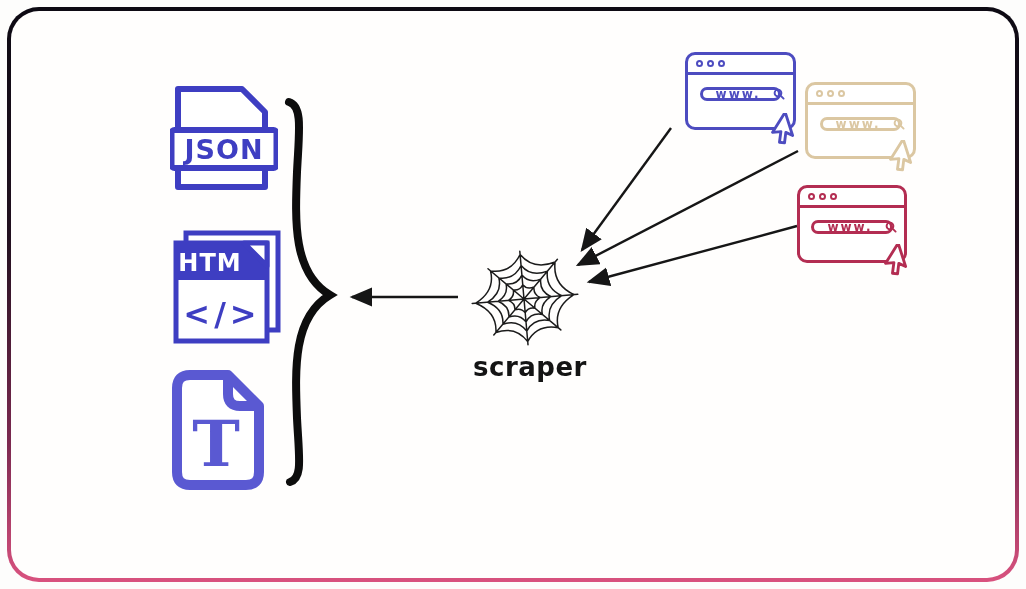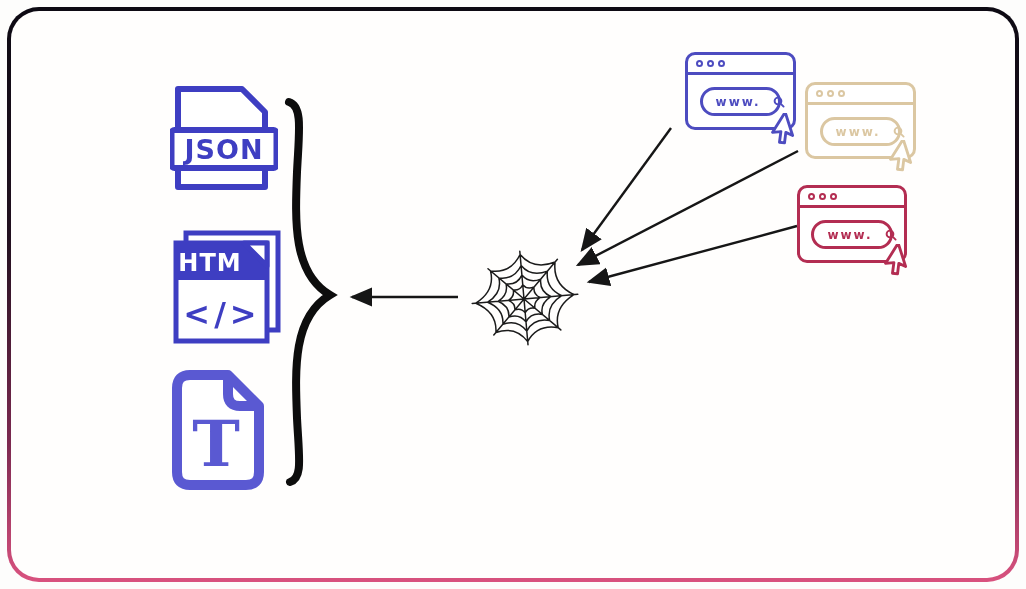--- a/index.html
+++ b/index.html
@@ -21,21 +21,21 @@
   .blue-stroke{stroke:var(--accent_blue_deep);fill:#fff;}
   .blue-fill{fill:var(--accent_blue_deep);}
   .lblue-stroke{stroke:var(--accent_blue_light);fill:#fff;}
   
   .window{position:absolute;background:#fff;border:3px solid var(--wc);border-radius:10px;box-sizing:border-box;}
   .win-blue{--wc:var(--accent_blue);left:685px;top:52px;width:111px;height:78px;}
   .win-tan{--wc:var(--accent_tan);left:805px;top:82px;width:111px;height:77px;}
   .win-red{--wc:var(--accent_red);left:797px;top:185px;width:110px;height:78px;}
   .titlebar{height:17px;border-bottom:3px solid var(--wc);display:flex;align-items:center;gap:4px;padding-left:8px;}
   .dot{width:7px;height:7px;border:2px solid var(--wc);border-radius:50%;box-sizing:border-box;background:#fff;}
-  .urlbar{margin:12px auto 0;width:78%;height:29px;border:3px solid var(--wc);border-radius:999px;
+  .urlbar{margin:12px auto 0;width:78%;height:14px;border:3px solid var(--wc);border-radius:999px;
           display:flex;align-items:center;justify-content:space-between;
           padding:0 8px 0 13px;box-sizing:border-box;color:var(--wc);gap:12px;}
   .url-text{font-weight:700;font-size:12px;letter-spacing:2px;line-height:1;}
   .mag{width:12px;height:12px;flex:0 0 auto;}
   .cursor{position:absolute;width:34px;height:38px;color:var(--wc);}
   .cur-blue{right:-8px;bottom:-24px;}
   .cur-tan{right:-6px;bottom:-22px;}
   .cur-red{right:-10px;bottom:-22px;}
 </style>
 </head>
@@ -66,20 +66,21 @@
       <line class="ink-line" x1="798" y1="151" x2="578" y2="265" marker-end="url(#ah)"></line>
     </g>
     <g>
       <line class="ink-line" x1="797" y1="226" x2="589" y2="282" marker-end="url(#ah)"></line>
     </g>
     <g id="web" class="web">
         <path d="M524 299L519.8 251.2M524 299L557.4 259.2M524 299L577.8 294.3M524 299L560.8 329.9M524 299L528.0 344.8M524 299L493.8 335.0M524 299L472.2 303.5M524 299L488.0 268.8M522.7 284.7Q527.1 289.8 534.0 287.0M534.0 287.0Q533.2 294.3 540.1 297.6M540.1 297.6Q533.5 301.7 535.0 308.3M535.0 308.3Q528.3 307.1 525.2 312.7M525.2 312.7Q521.2 307.6 514.9 309.8M514.9 309.8Q515.4 303.3 508.5 300.4M508.5 300.4Q514.8 296.3 513.2 289.9M513.2 289.9Q519.8 290.8 522.7 284.7M521.9 275.1Q529.1 283.7 540.7 279.1M540.7 279.1Q539.3 291.2 550.9 296.6M550.9 296.6Q539.8 303.6 542.4 314.4M542.4 314.4Q531.1 312.4 526.0 321.9M526.0 321.9Q519.4 313.3 508.9 317.0M508.9 317.0Q509.6 306.1 498.1 301.3M498.1 301.3Q508.6 294.5 506.0 283.9M506.0 283.9Q517.0 285.3 521.9 275.1M521.1 265.5Q531.2 277.5 547.4 271.1M547.4 271.1Q545.4 288.1 561.7 295.7M561.7 295.7Q546.2 305.4 549.7 320.6M549.7 320.6Q534.0 317.8 526.8 331.1M526.8 331.1Q517.6 319.0 502.9 324.2M502.9 324.2Q503.9 308.9 487.7 302.2M487.7 302.2Q502.5 292.7 498.8 277.9M498.8 277.9Q514.2 279.9 521.1 265.5M520.1 254.5Q533.5 270.5 555.1 262.0M555.1 262.0Q552.4 284.5 574.0 294.6M574.0 294.6Q553.5 307.5 558.2 327.7M558.2 327.7Q537.3 324.0 527.7 341.6M527.7 341.6Q515.5 325.6 495.9 332.5M495.9 332.5Q497.3 312.2 475.8 303.2M475.8 303.2Q495.4 290.6 490.5 270.9M490.5 270.9Q510.9 273.6 520.1 254.5"></path>
       </g>
   </svg>
 
+  <div class="scraper-label">scraper</div>
 
   <svg class="fileicon" style="left:170px;top:86px" width="108" height="104" viewBox="0 0 108 104">
     <path class="blue-stroke" stroke-width="6" stroke-linejoin="round" d="M8 3 H72 L95 26 V101 H8 Z"></path>
     <rect class="blue-stroke" stroke-width="6" x="1.5" y="44" width="105" height="38" rx="3"></rect>
     <text x="54" y="73" text-anchor="middle" font-size="27" font-weight="bold" letter-spacing="1" fill="var(--accent_blue_deep)">JSON</text>
   </svg>
 
   <svg class="fileicon" style="left:172px;top:230px" width="112" height="115" viewBox="0 0 112 115">
     <rect class="blue-stroke" stroke-width="5" x="14" y="3" width="92" height="97"></rect>
     <rect class="blue-stroke" stroke-width="5" x="4" y="13" width="91" height="98"></rect>

